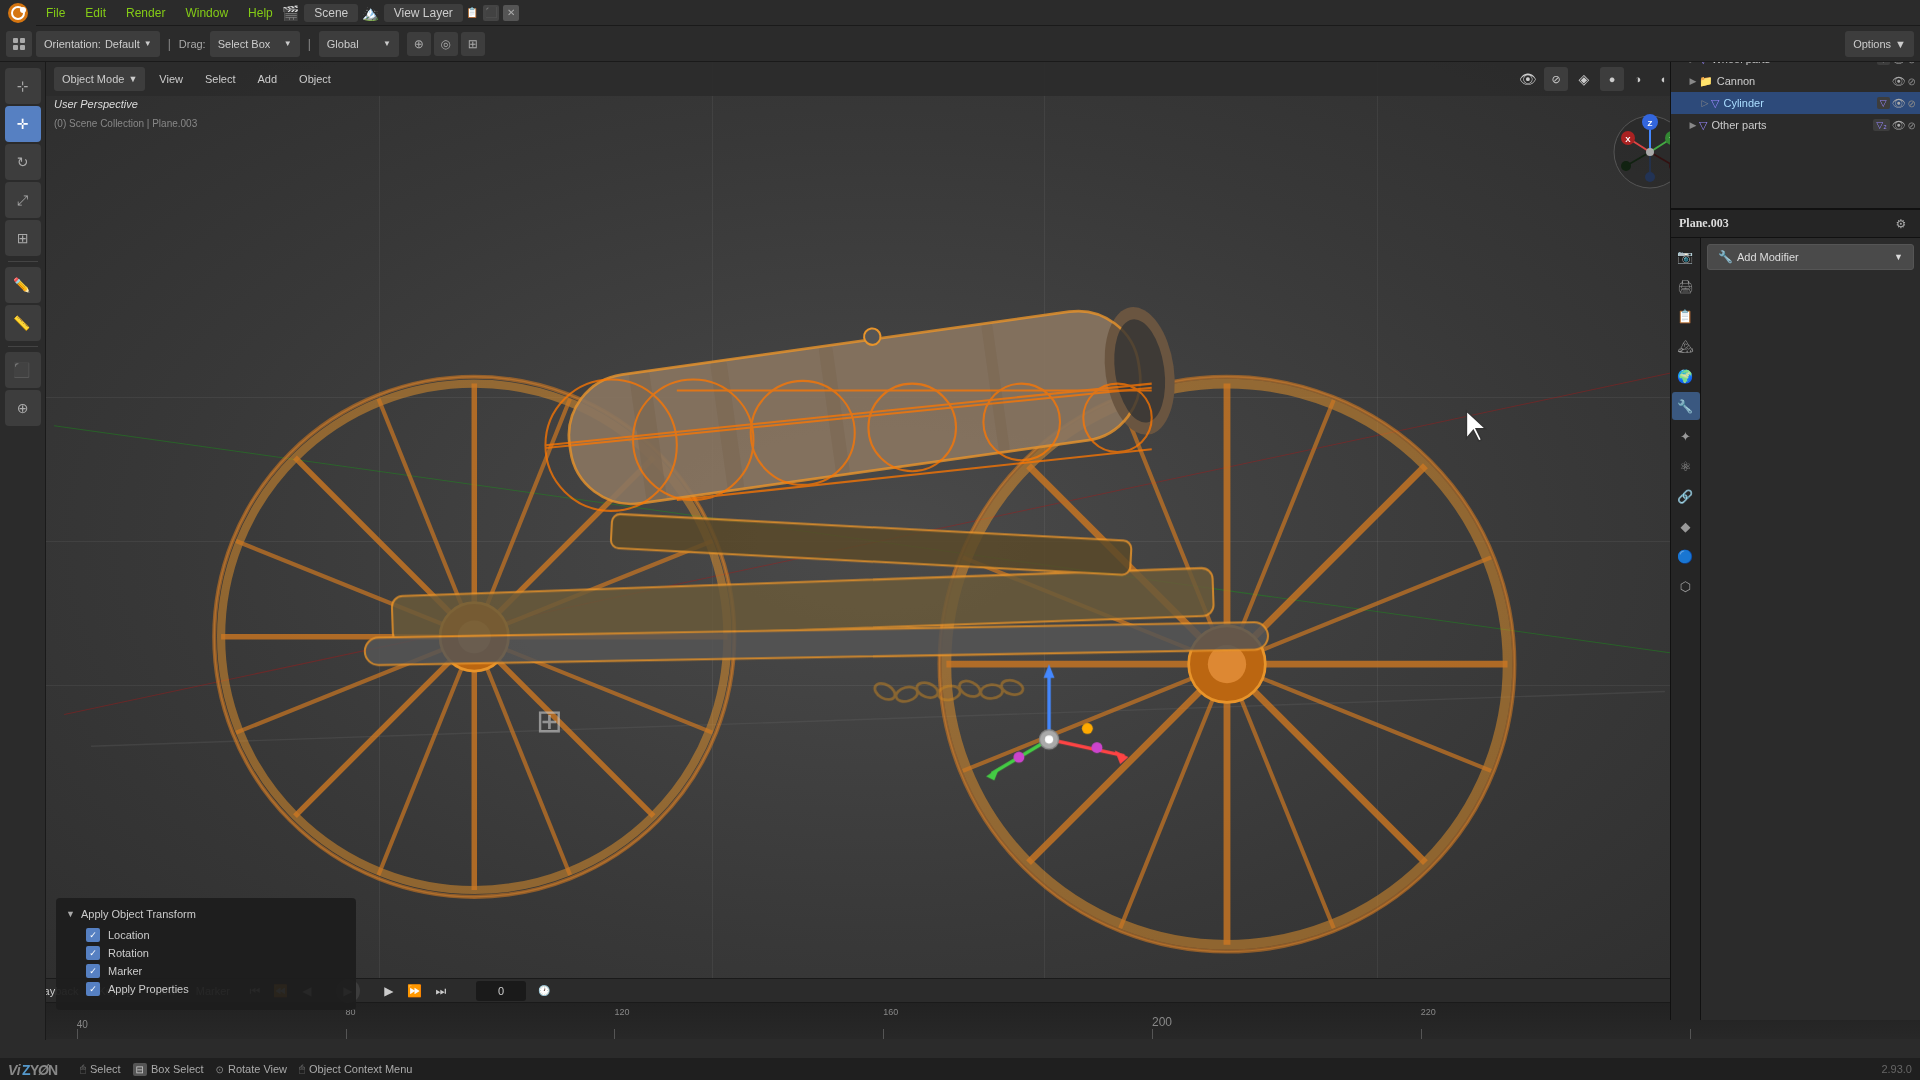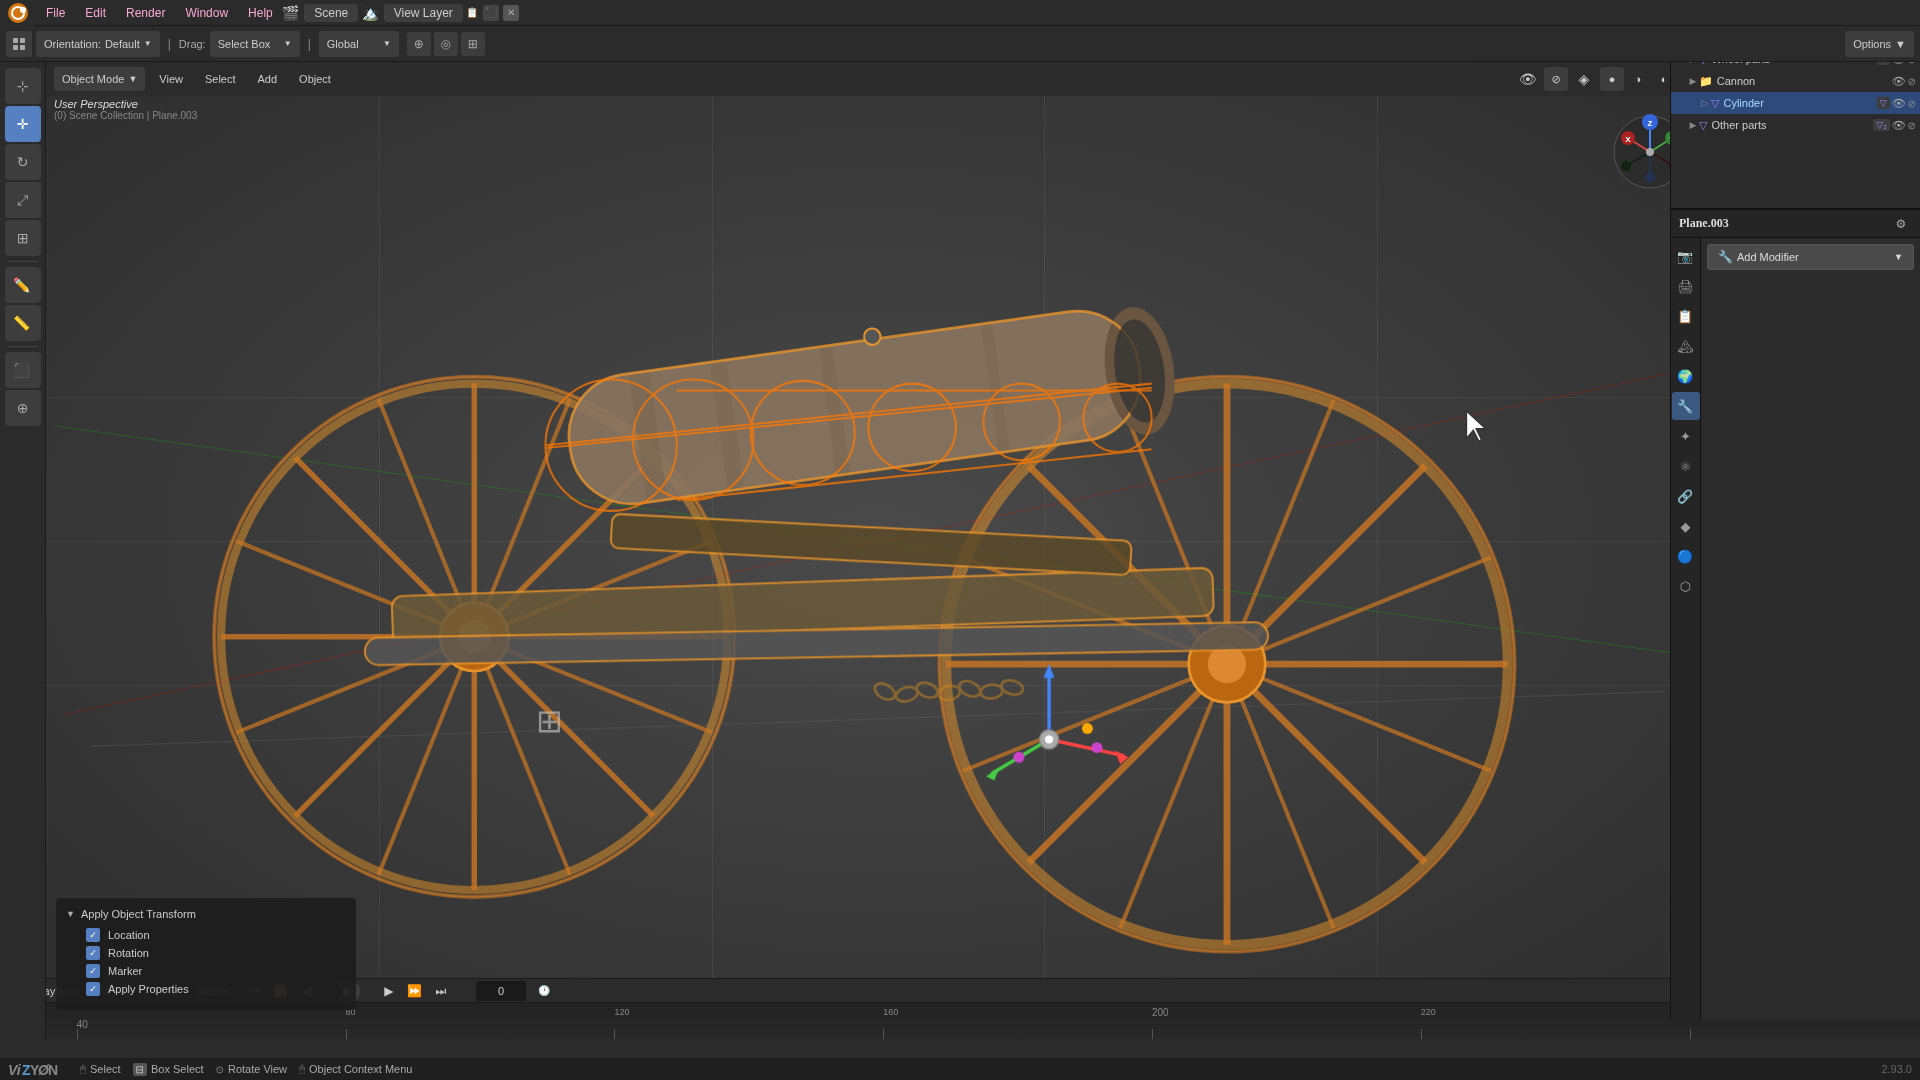--- a/index.html
+++ b/index.html
@@ -34,21 +34,21 @@
       justify-content: center;
       font-size: 14px;
     }
     .top-menubar .menu-item {
       padding: 0 10px;
       height: 26px;
       display: flex;
       align-items: center;
       cursor: pointer;
       font-size: 12px;
-      color: #f9a8d4;
+      color: #84cc16;
     }
     .top-menubar .workspace-tabs {
       display: flex;
       align-items: center;
       margin-left: 4px;
       flex: 1;
     }
     .workspace-tab {
       padding: 0 14px;
       height: 26px;
@@ -812,21 +812,21 @@
         <div class="icon-btn" style="background:#3d3d3d;font-size:11px">●</div>
         <div class="icon-btn" style="font-size:11px">◑</div>
         <div class="icon-btn" style="font-size:11px">◐</div>
         <div class="icon-btn" style="font-size:11px">○</div>
       </div>
     </div>
   </div>
 
   <div class="breadcrumb">
     <div class="perspective-label">User Perspective</div>
-    <div style="font-size:10px;color:#888;margin-top:0">(0) Scene Collection | Plane.003</div>
+    <div style="font-size:10px;color:#888;margin-top:8px">(0) Scene Collection | Plane.003</div>
   </div>
 
   <div class="viewport-right-tools">
     <div class="vp-tool-btn">🔍</div>
     <div class="vp-tool-btn">✋</div>
     <div class="vp-tool-btn">📷</div>
     <div class="vp-tool-btn">⊞</div>
   </div>
 
   <div class="nav-gizmo">
@@ -1027,21 +1027,21 @@
 
     <div style="position:absolute;left:4%;bottom:0;height:10px;width:1px;background:#555"></div>
     <div style="position:absolute;left:4%;top:16px;font-size:10px;color:#888">40</div>
     <div style="position:absolute;left:18%;bottom:0;height:10px;width:1px;background:#555"></div>
     <div style="position:absolute;left:18%;top:4px;font-size:9px;color:#888">80</div>
     <div style="position:absolute;left:32%;bottom:0;height:10px;width:1px;background:#555"></div>
     <div style="position:absolute;left:32%;top:4px;font-size:9px;color:#888">120</div>
     <div style="position:absolute;left:46%;bottom:0;height:10px;width:1px;background:#555"></div>
     <div style="position:absolute;left:46%;top:4px;font-size:9px;color:#888">160</div>
     <div style="position:absolute;left:60%;bottom:0;height:10px;width:1px;background:#555"></div>
-    <div style="position:absolute;left:60%;top:4px;font-size:10px;color:#888">200</div>
+    <div style="position:absolute;left:60%;top:12px;font-size:12px;color:#888">200</div>
     <div style="position:absolute;left:74%;bottom:0;height:10px;width:1px;background:#555"></div>
     <div style="position:absolute;left:74%;top:4px;font-size:9px;color:#888">220</div>
     <div style="position:absolute;left:88%;bottom:0;height:10px;width:1px;background:#555"></div>
     <div style="position:absolute;left:88%;top:4px;font-size:9px;color:#888">240</div>
   </div>
 </div>
 
 <div class="status-bar" style="bottom:0">
   <div class="status-logo" style="color:#0ea5e9;font-size:14px">
     <svg width="60" height="20" viewBox="0 0 60 20">

